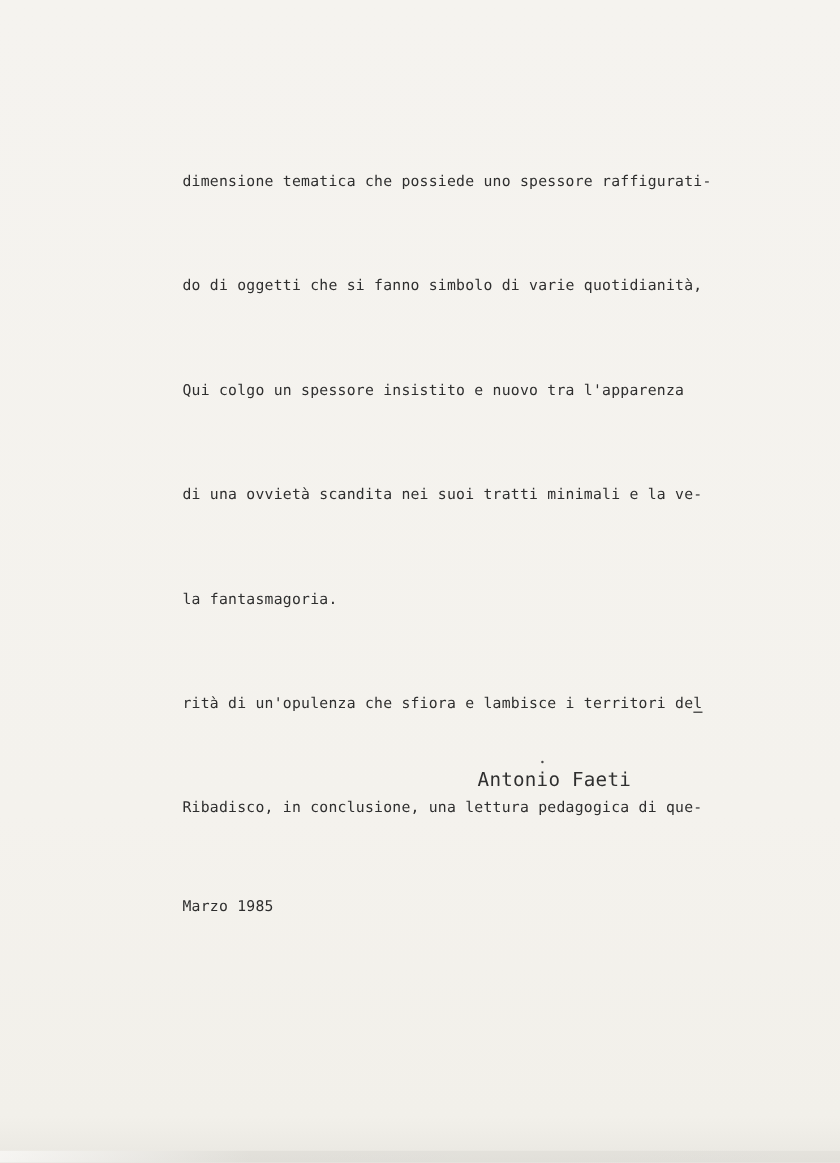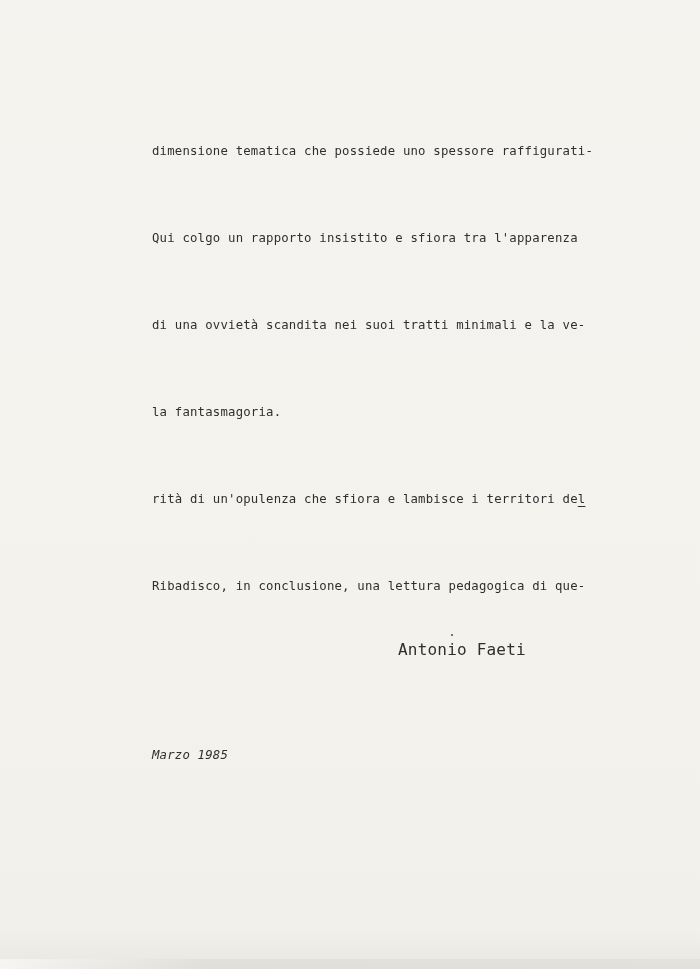--- a/index.html
+++ b/index.html
@@ -50,40 +50,40 @@
     letter-spacing: 0.2px;
     white-space: pre;
   }
   .date-line {
     position: absolute;
     left: 152px;
     top: 748px;
     font-size: 12.3px;
     letter-spacing: 0.2px;
     white-space: pre;
-    font-style: italic;
   }
   .ink-speck {
     position: absolute;
     left: 451px;
     top: 634px;
     width: 2px;
     height: 2px;
     border-radius: 50%;
     background: rgba(45,45,45,0.85);
   }
 </style>
 </head>
 <body>
 
 <div class="paper">
 
   <div class="text-block">
     <div class="line"><span>dimensione tematica che possiede uno spessore raffigurati-</span><span class="b"></span><span></span><span class="u"></span></div>
-    <div class="line"><span>Qui colgo un rapporto insistito e sfiora tra l'apparenza</span><span class="b"></span><span></span><span class="u"></span></div>
+    <div class="line"><span>do di oggetti che si fanno simbolo di varie quotidianità,</span><span class="b"></span><span></span><span class="u"></span></div>
+    <div class="line"><span>Qui colgo un spessore insistito e nuovo tra l'apparenza</span><span class="b"></span><span></span><span class="u"></span></div>
     <div class="line"><span>di una ovvietà scandita nei suoi tratti minimali e la ve-</span><span class="b"></span><span></span><span class="u"></span></div>
     <div class="line"><span>la fantasmagoria.</span><span class="b"></span><span></span><span class="u"></span></div>
     <div class="line"><span>rità di un'opulenza che sfiora e lambisce i territori de</span><span class="b"></span><span></span><span class="u">l</span></div>
     <div class="line"><span>Ribadisco, in conclusione, una lettura pedagogica di que-</span><span class="b"></span><span></span><span class="u"></span></div>
     
     
     
     
     
     

